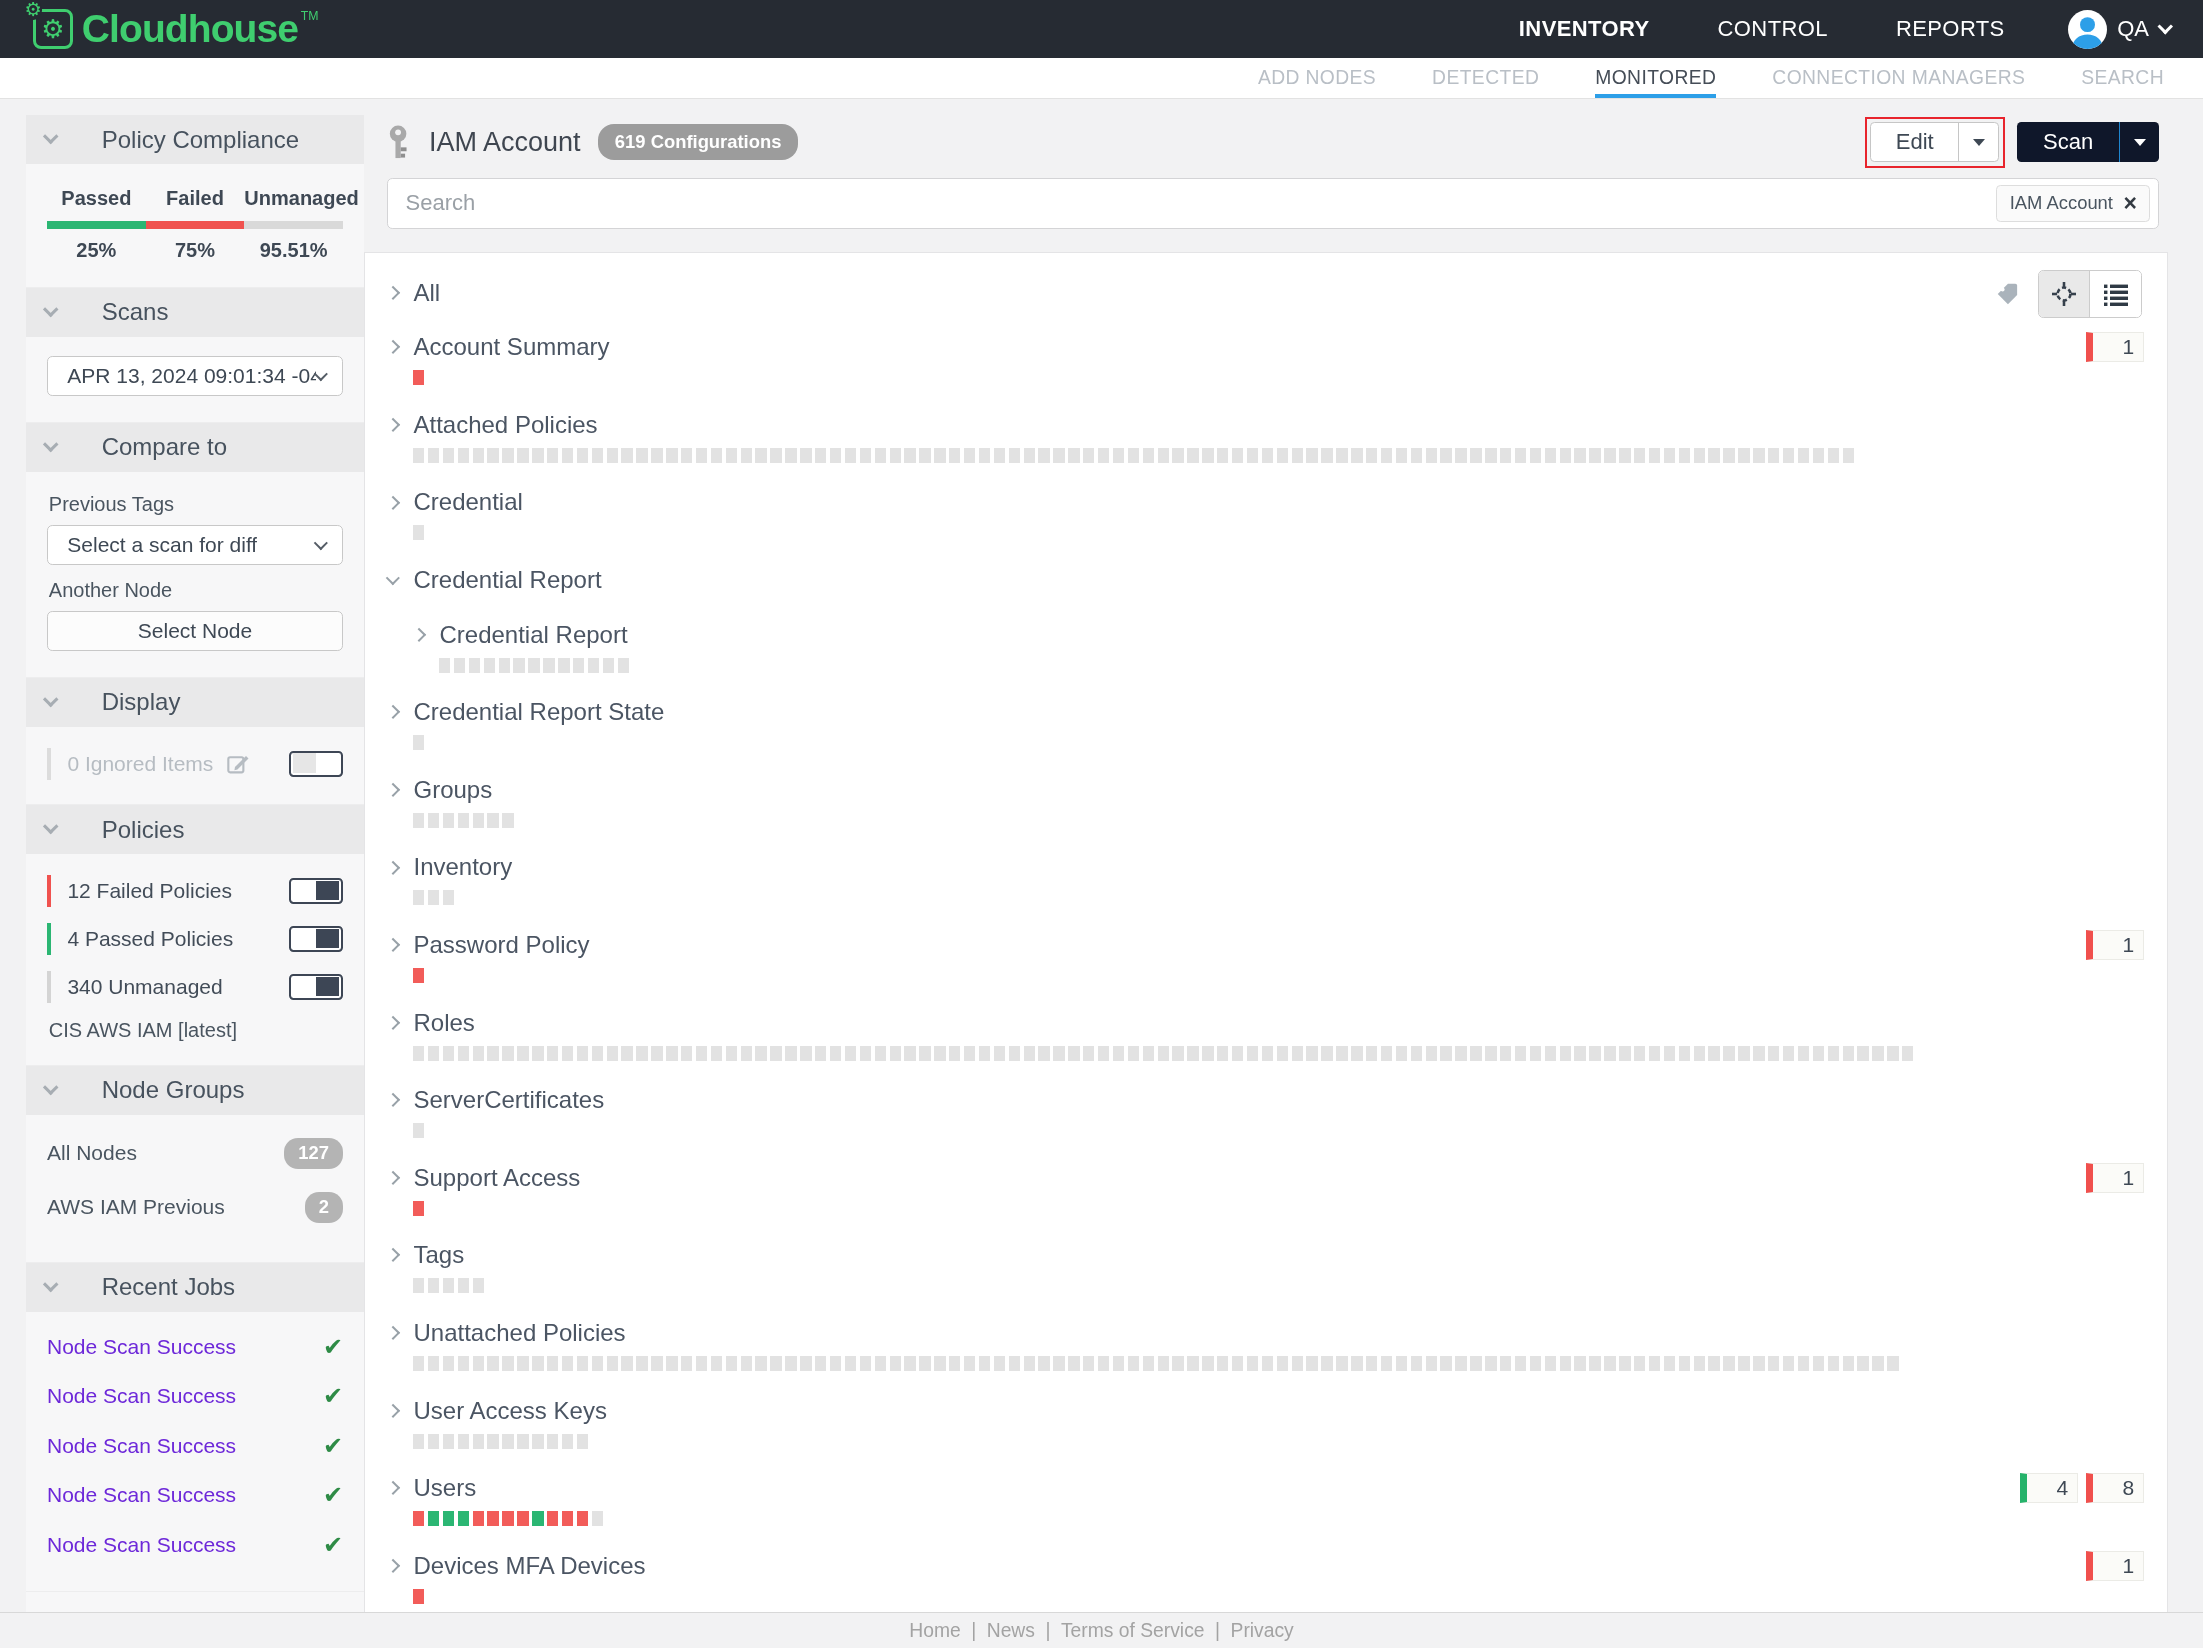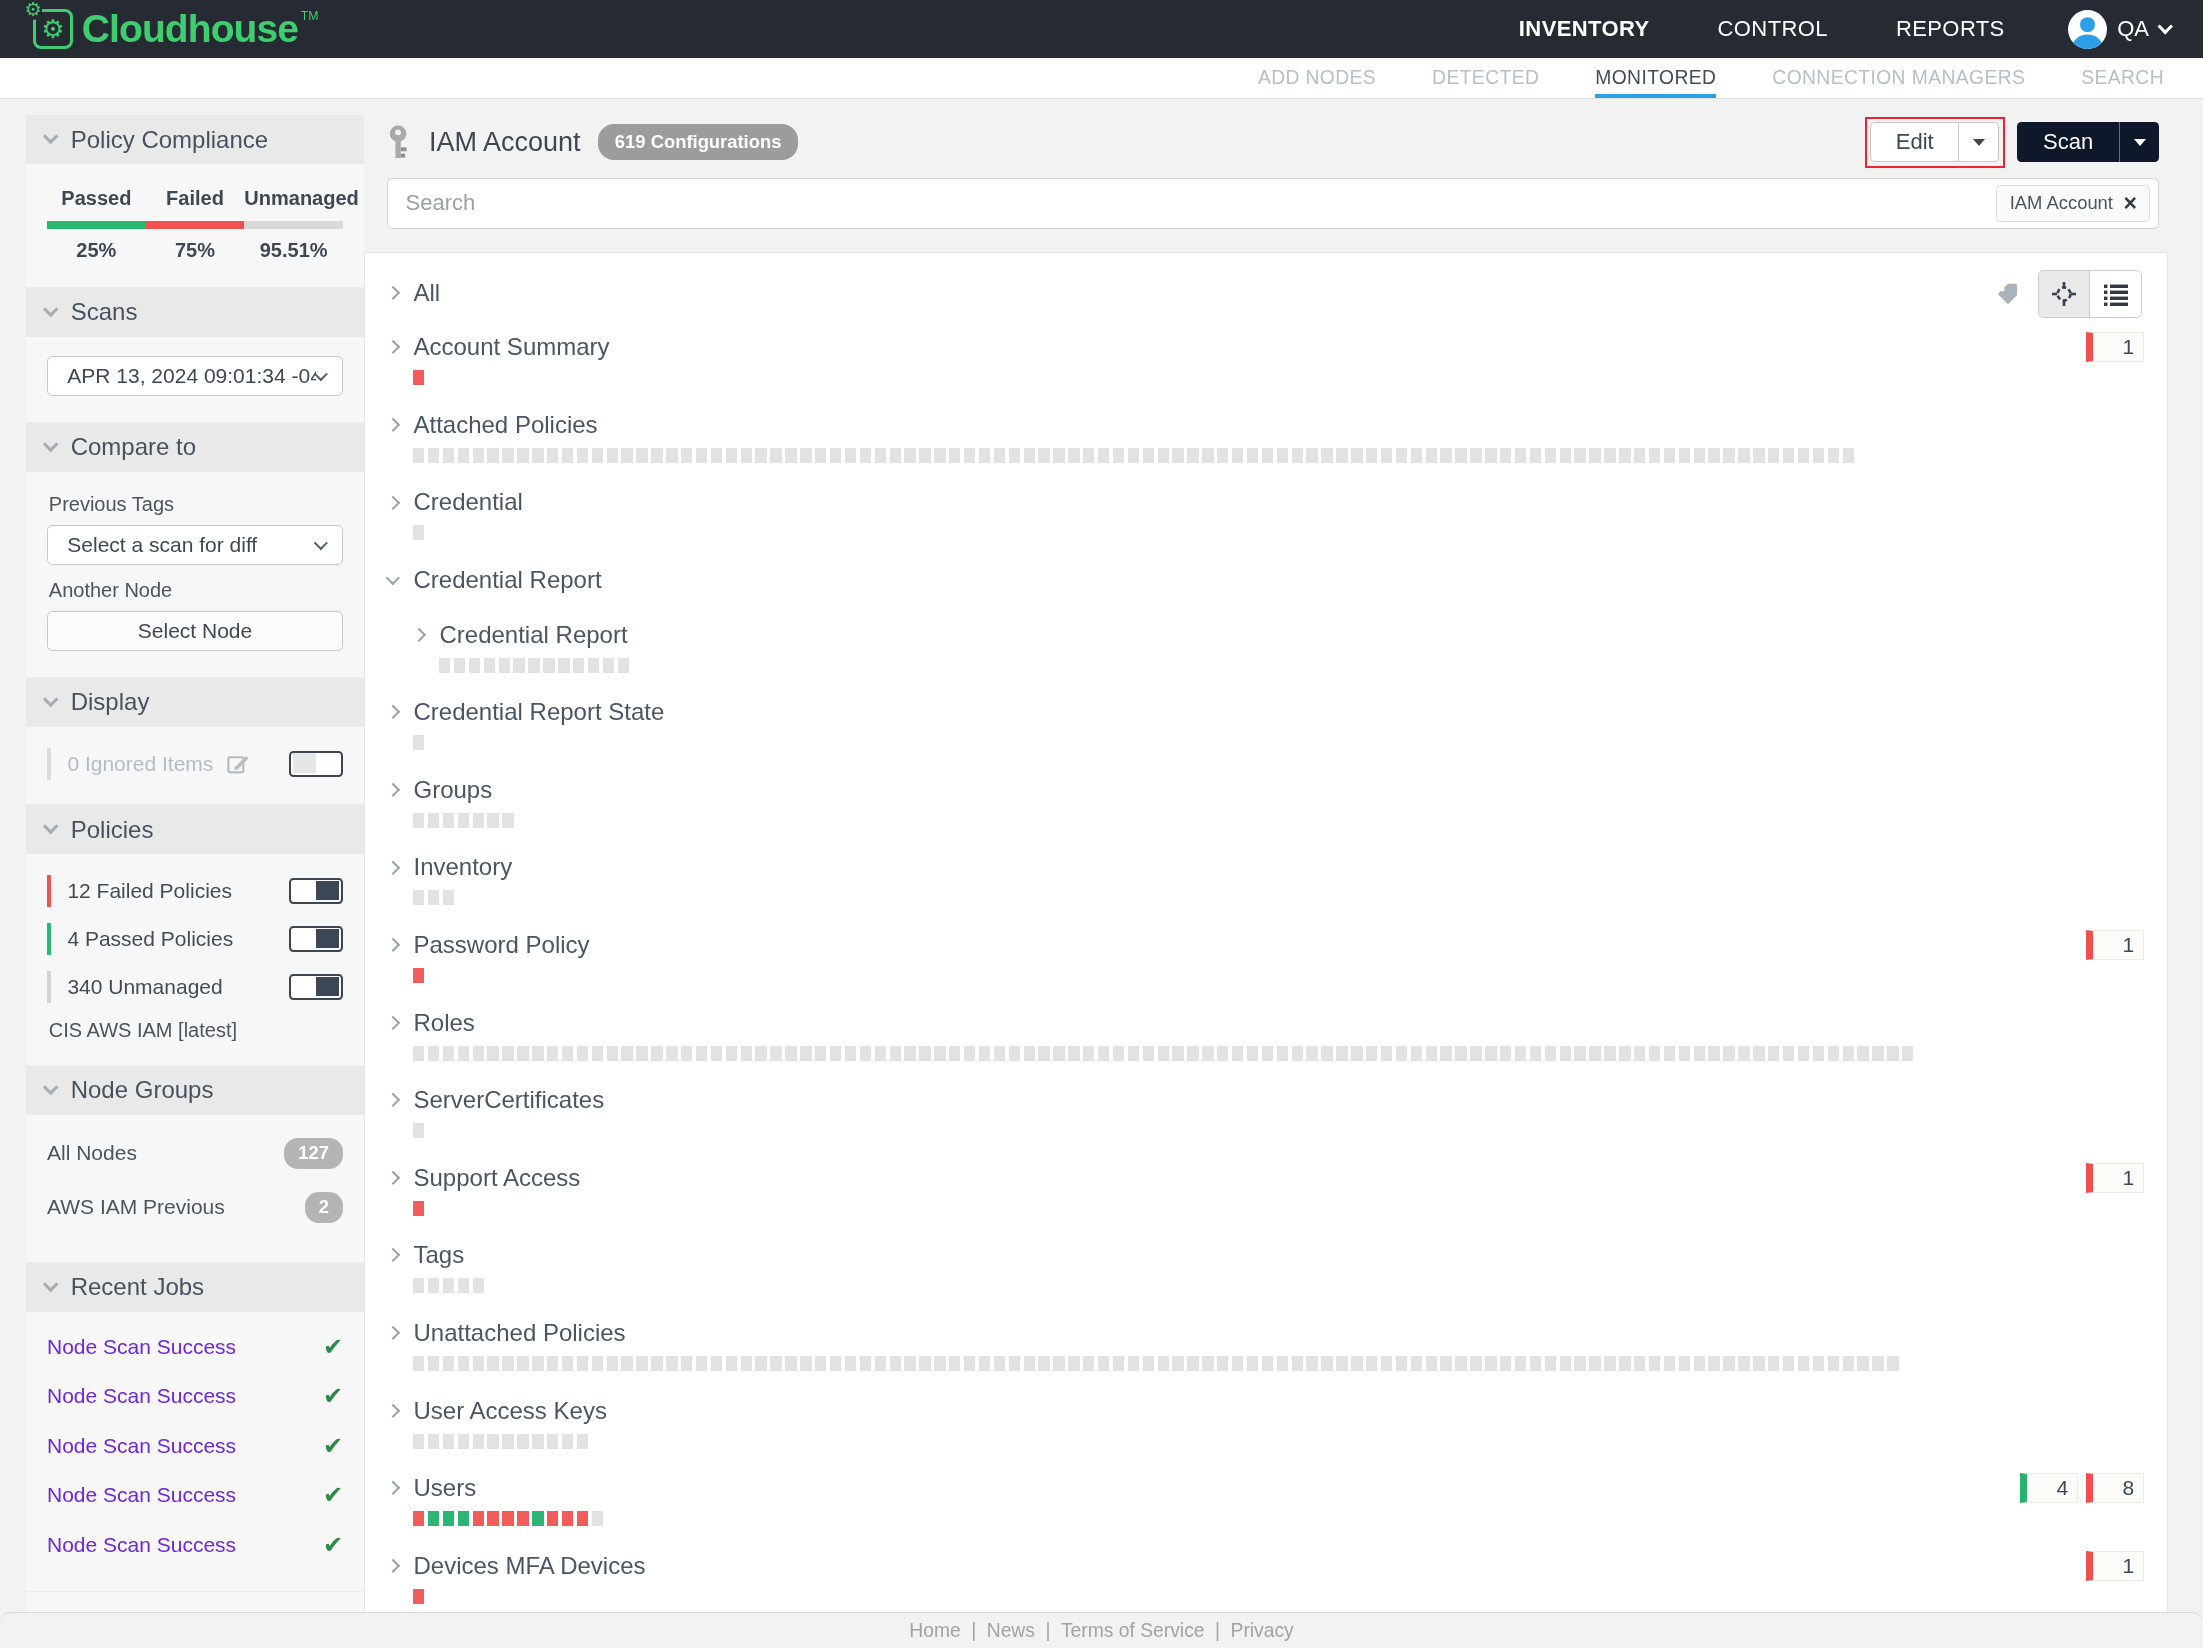--- a/index.html
+++ b/index.html
@@ -31,21 +31,21 @@
     justify-content: flex-end; gap: 56px; padding-right: 39px; }
   .sn-item { height: 100%; display: flex; align-items: center; font-size: 19.3px; color: #b9bfc6;
     letter-spacing: 0.4px; border-bottom: 4.4px solid transparent; padding-top: 4.4px; cursor: pointer; }
   .sn-item.active { color: #454d57; border-bottom-color: #2d9fe8; }
   
   .content { display: flex; align-items: stretch; height: 1513px; padding: 16px 35px 0 26px; }
   
   .sidebar { width: 338px; min-width: 338px; background: #f7f7f8; overflow: hidden; }
   .sec-head { background: #e9e9ea; height: 49px; display: flex; align-items: center; gap: 14px;
     padding: 0 19.3px; cursor: pointer; }
-  .sec-head .title { font-size: 24px; color: #47525e; }
+  .sec-head .title { font-size: 24px; color: #47525e; margin-left: 31px; }
   .sec-chev { width: 11.4px; height: 11.4px; border-right: 3.5px solid #a7adb3; border-bottom: 3.5px solid #a7adb3;
     transform: rotate(45deg); margin-top: -5.3px; }
   .sec-body { border-bottom: 0.9px solid #ededee; }
   .pc-body { padding: 23px 21px 24.6px; }
   .pc-labels, .pc-values { display: flex; }
   .pc-labels span, .pc-values span { width: 33.33%; text-align: center; font-weight: bold; font-size: 20px; color: #3e4854; }
   .pc-bar { display: flex; height: 8px; margin: 11.4px 0 9.7px; }
   .pc-bar i { height: 100%; }
   .scans-body { padding: 19.3px 21px 26px; }
   .select { height: 40px; background: #fff; border: 0.9px solid #c8c8c8; border-radius: 5.3px;
@@ -125,21 +125,21 @@
   .rchev.down { transform: rotate(45deg); margin-top: -3.5px; }
   .row-label { font-size: 24px; color: #4b5563; }
   .squares { display: flex; flex-wrap: wrap; gap: 3.5px; margin: 8px 0 0 27px; max-width: 1527px; }
   .sq { width: 11.4px; height: 15px; }
   .badges { position: absolute; right: 23px; top: 0; display: flex; gap: 8px; }
   .cbadge { width: 58px; height: 30px; background: #fbfbf8; border: 0.9px solid #ebebe6;
     display: flex; align-items: center; justify-content: flex-end; padding-right: 8.8px;
     font-size: 21px; color: #3e4854; }
   
   .footer { height: 36px; border-top: 0.9px solid #d8d8d8; display: flex; align-items: center;
-    justify-content: center; gap: 10.5px; font-size: 19.3px; color: #a3a3a3; background: #f2f2f3; border-radius: 11px; }
+    justify-content: center; gap: 10.5px; font-size: 19.3px; color: #a3a3a3; background: #f2f2f3; }
   .footer .flink { cursor: pointer; }
 </style>
 </head>
 <body>
 
 <header class="topbar">
   <div class="logo">
     <span class="logo-mark">
       <span class="logo-gear">⚙</span>
       <span class="logo-gear-sm">⚙</span>

